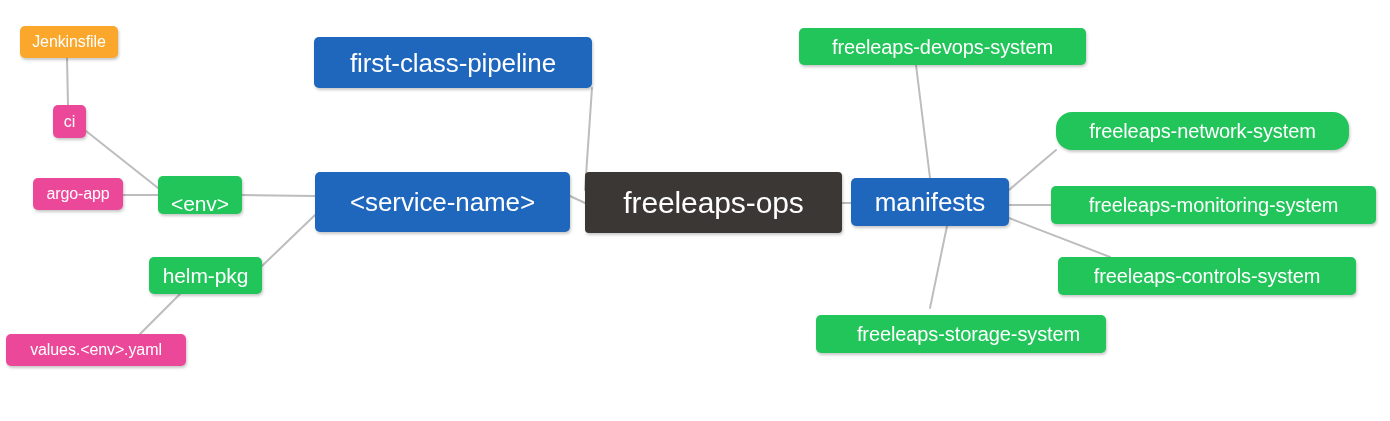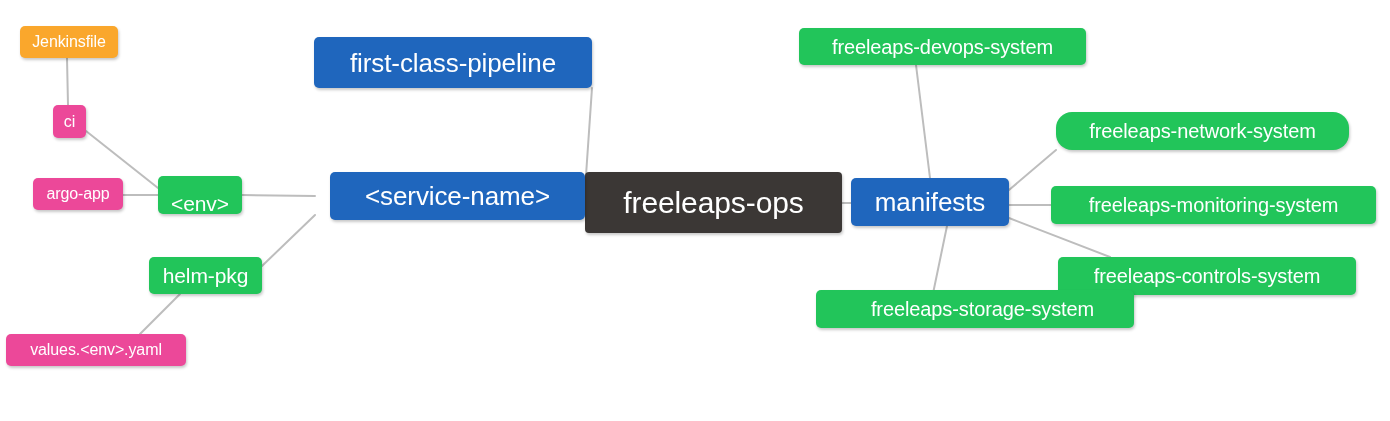--- a/index.html
+++ b/index.html
@@ -73,21 +73,21 @@
       <path d="M 930 178 L 916 65" stroke="#bdbdbd" stroke-width="2" fill="none" stroke-linecap="round"></path>
       <path d="M 1009 190 L 1056 150" stroke="#bdbdbd" stroke-width="2" fill="none" stroke-linecap="round"></path>
       <path d="M 1009 205 L 1051 205" stroke="#bdbdbd" stroke-width="2" fill="none" stroke-linecap="round"></path>
       <path d="M 1009 218 L 1110 257" stroke="#bdbdbd" stroke-width="2" fill="none" stroke-linecap="round"></path>
       <path d="M 947 226 L 930 308" stroke="#bdbdbd" stroke-width="2" fill="none" stroke-linecap="round"></path>
     </svg>
   <div id="node-layer">
       <div class="node root" style="left: 585px; top: 172px; width: 257px; height: 61px; font-size: 30px;">
         <span>freeleaps-ops</span>
       </div>
-      <div class="node blue" style="left: 315px; top: 172px; width: 255px; height: 48px; font-size: 26px; margin-left: 15px;">
+      <div class="node blue" style="left: 315px; top: 172px; width: 255px; height: 60px; font-size: 26px;">
         <span>&lt;service-name&gt;</span>
       </div>
       <div class="node blue" style="left: 314px; top: 37px; width: 278px; height: 51px; font-size: 26px;">
         <span>first-class-pipeline</span>
       </div>
       <div class="node blue" style="left: 851px; top: 178px; width: 158px; height: 48px; font-size: 26px;">
         <span>manifests</span>
       </div>
       <div class="node green" style="left: 158px; top: 176px; width: 84px; height: 38px; font-size: 21px; align-items: flex-end;">
         <span>&lt;env&gt;</span>
@@ -100,21 +100,21 @@
       </div>
       <div class="node green" style="left: 1056px; top: 112px; width: 293px; height: 38px; font-size: 20px; border-radius: 16px;">
         <span>freeleaps-network-system</span>
       </div>
       <div class="node green" style="left: 1051px; top: 186px; width: 325px; height: 38px; font-size: 20px;">
         <span>freeleaps-monitoring-system</span>
       </div>
       <div class="node green" style="left: 1058px; top: 257px; width: 298px; height: 38px; font-size: 20px;">
         <span>freeleaps-controls-system</span>
       </div>
-      <div class="node green" style="left: 816px; top: 290px; width: 318px; height: 38px; font-size: 20px; padding-left: 15px;">
+      <div class="node green" style="left: 816px; top: 315px; width: 290px; height: 38px; font-size: 20px; padding-left: 15px;">
         <span>freeleaps-storage-system</span>
       </div>
       <div class="node orange" style="left: 20px; top: 26px; width: 98px; height: 32px; font-size: 16px;">
         <span>Jenkinsfile</span>
       </div>
       <div class="node red" style="left: 53px; top: 105px; width: 33px; height: 33px; font-size: 16px;">
         <span>ci</span>
       </div>
       <div class="node red" style="left: 33px; top: 178px; width: 90px; height: 32px; font-size: 16px; align-items: center;">
         <span>argo-app</span>

